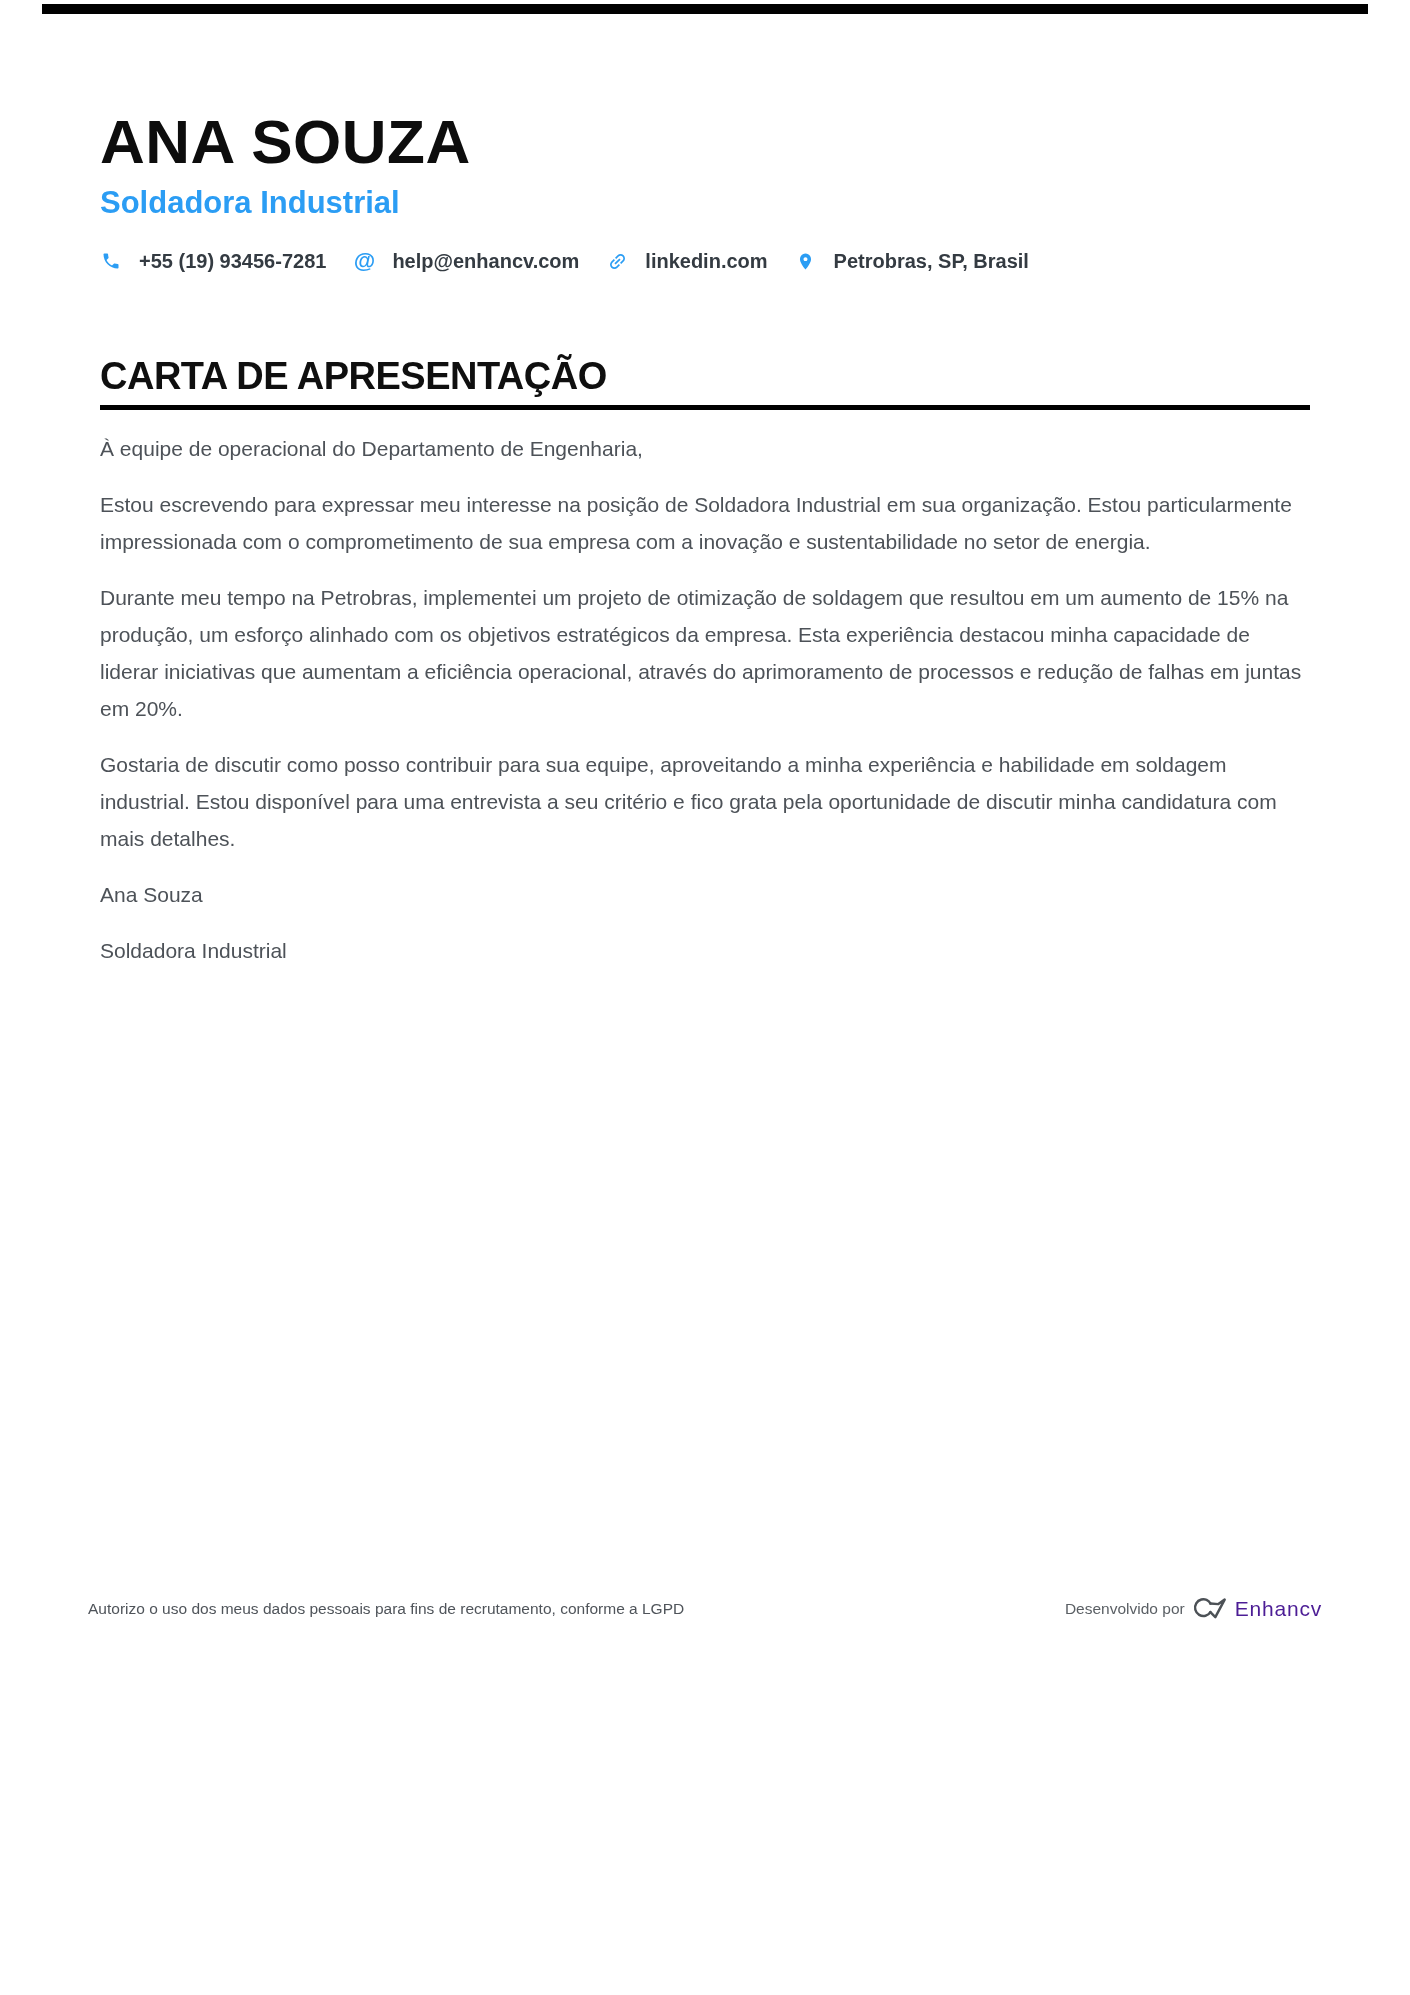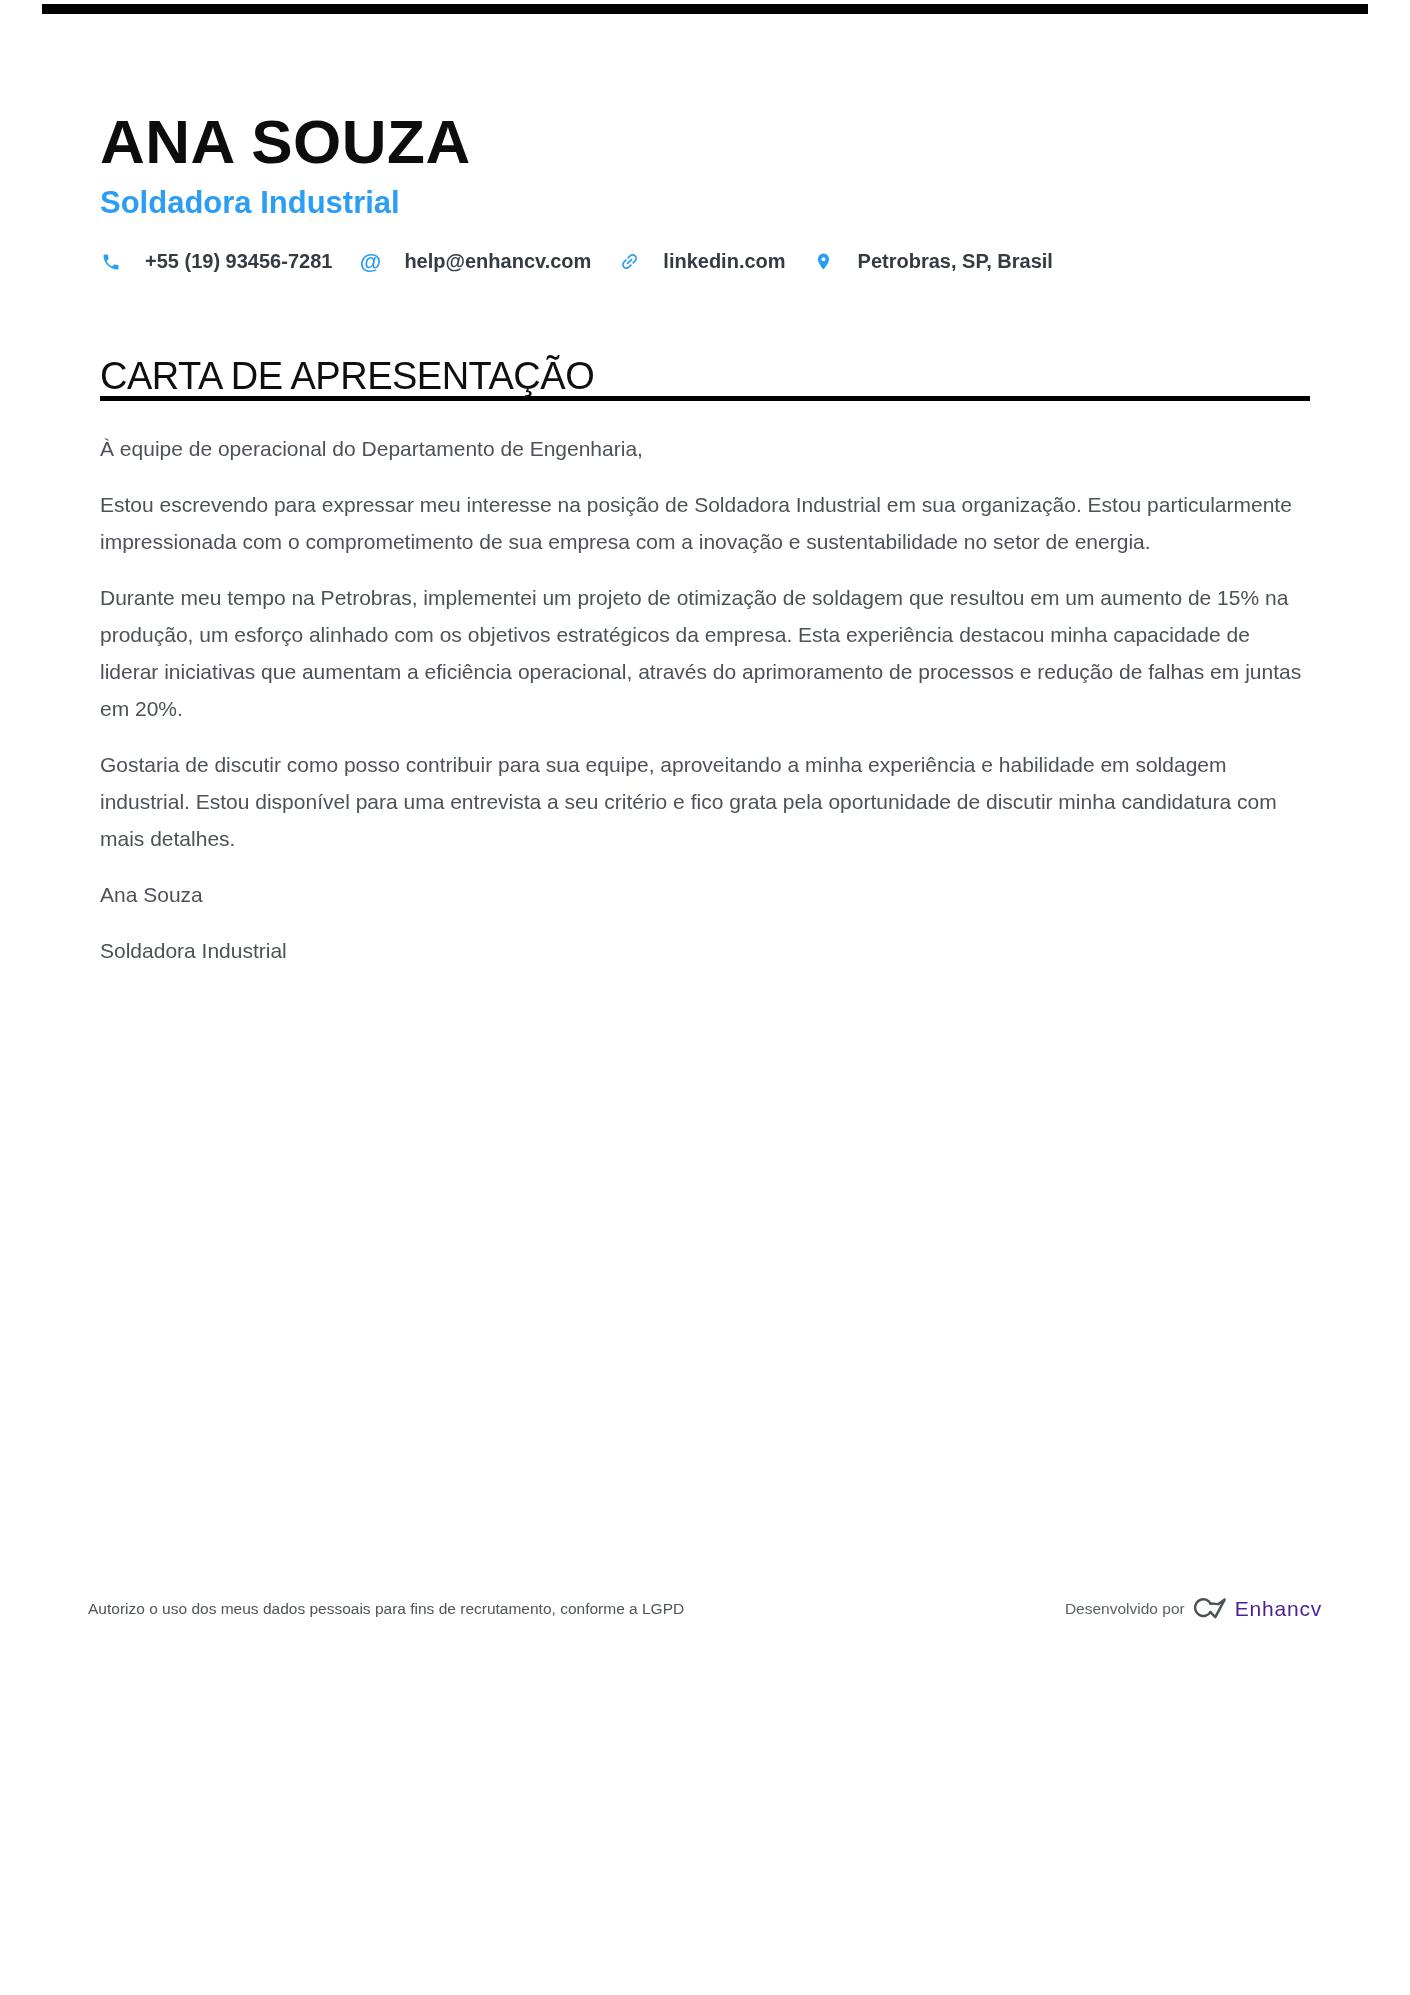--- a/index.html
+++ b/index.html
@@ -26,28 +26,28 @@
     position:absolute; top:186px; left:0; right:0;
     margin:0;
     font-size:31px; line-height:34px; font-weight:700;
     color:#2b9df4;
   }
   .contact-row {
     position:absolute; top:250px; left:0; right:0;
     display:flex; align-items:center; gap:27px;
     font-size:20px; font-weight:700; color:#343b42;
   }
-  .contact-item { display:flex; align-items:center; gap:23px; white-space:nowrap; }
+  .contact-item { display:flex; gap:17px; white-space:nowrap; }
   .contact-item .icon { display:flex; align-items:center; justify-content:center; width:22px; height:22px; }
   .at-glyph { font-size:22px; font-weight:700; color:#2b9df4; line-height:22px; }
 
   .section-heading {
     position:absolute; top:356px; left:0; right:0;
-    margin:0; 
-    font-size:38px; line-height:40px; font-weight:400;
+    margin:0; padding-bottom:9px;
+    font-size:38px; line-height:40px; font-weight:700;
     letter-spacing:-0.5px; color:#0f0f0f;
     border-bottom:5px solid #000000;
   }
   .letter-body {
     position:absolute; top:430px; left:0; right:0;
     font-size:21px; line-height:37px; color:#4d5258;
   }
   .letter-body p { margin:0 0 19px 0; }
 
   .footer {

